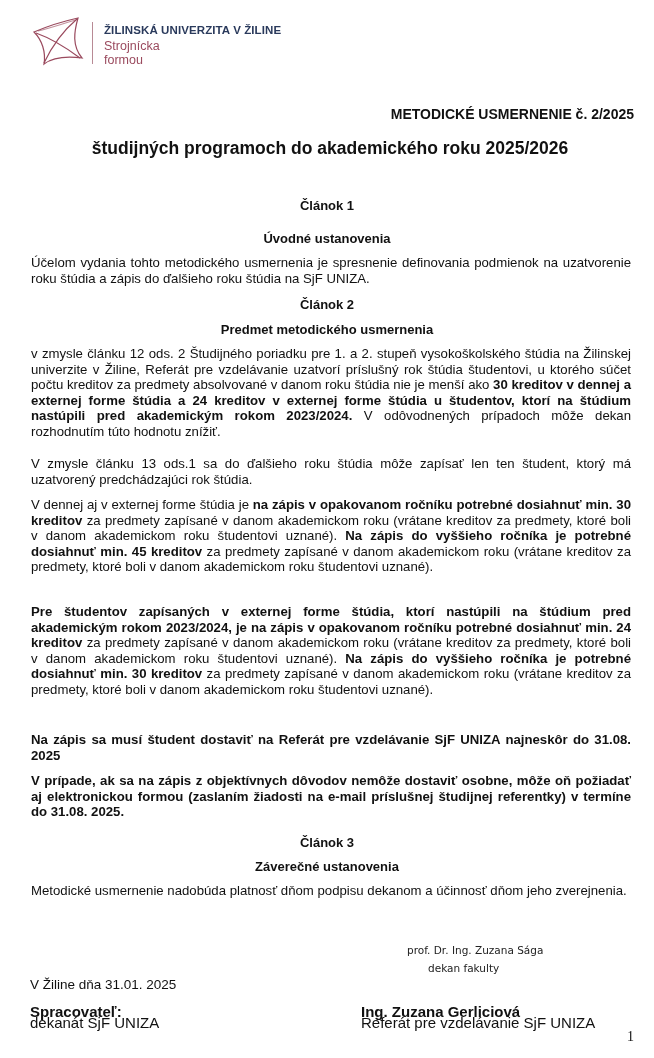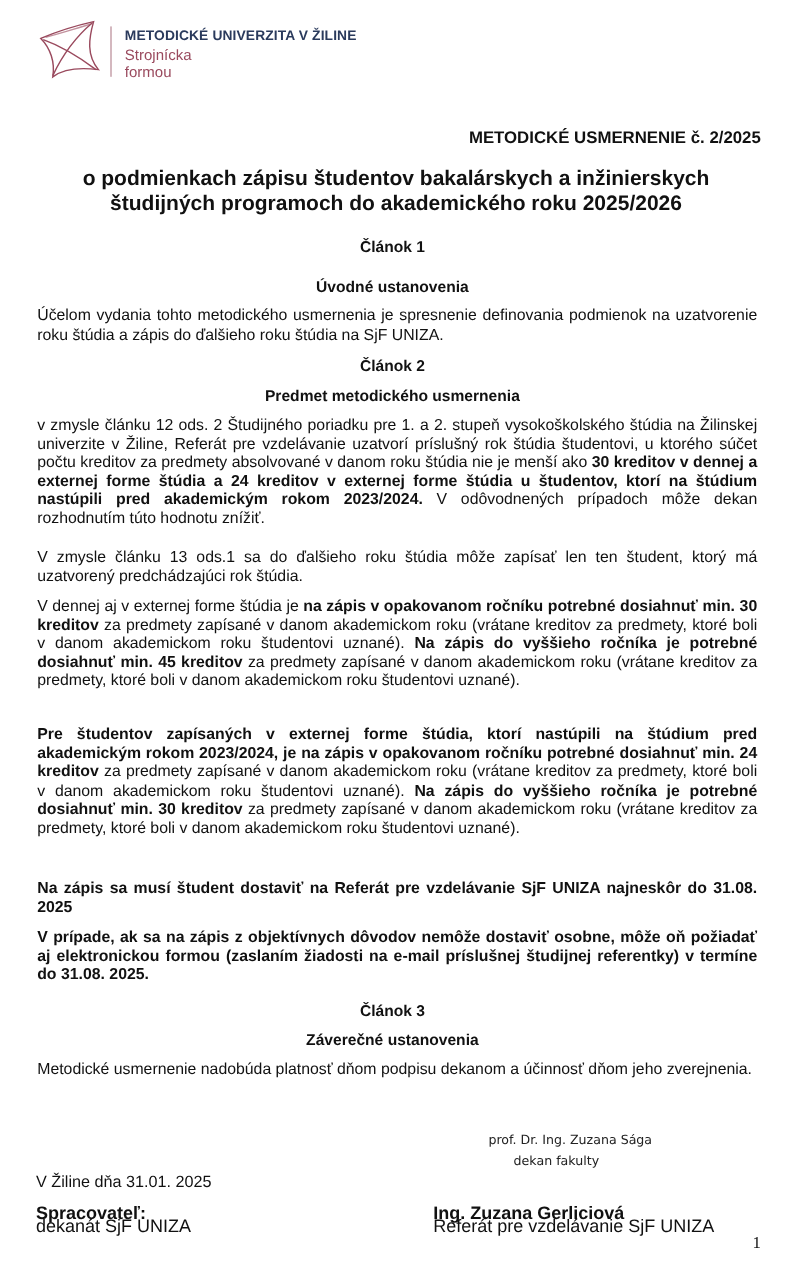--- a/index.html
+++ b/index.html
@@ -30,29 +30,28 @@
 <div class="logo">
   <svg width="56" height="50" viewBox="0 0 56 50">
     <g fill="none" stroke="#9a4a5e" stroke-width="1.2">
       <path d="M4 16 C18 10, 30 6, 48 2 C44 16, 42 30, 52 42 C36 40, 22 42, 14 48 C16 36, 12 24, 4 16 Z"></path>
       <path d="M6 17 C20 22, 34 30, 50 42"></path>
       <path d="M47 3 C34 14, 22 30, 14 47"></path>
       <path d="M8 15 C20 12, 32 8, 46 4" opacity="0.6"></path>
     </g>
   </svg>
   <div class="divider"></div>
-  <div class="uni">METODICKÉ UNIVERZITA V ŽILINE</div>
+  <div class="uni">ŽILINSKÁ UNIVERZITA V ŽILINE</div>
   <div class="fac1">Strojnícka</div>
   <div class="fac2">formou</div>
 </div>
 
 <div class="doc-number">METODICKÉ USMERNENIE č. 2/2025</div>
 
 <div class="title">
-  <div>o podmienkach zápisu študentov bakalárskych a inžinierskych</div>
   <div>študijných programoch do akademického roku 2025/2026</div>
 </div>
 
 <div class="center-b" style="top:198px;">Článok 1</div>
 <div class="center-b" style="top:231px;">Úvodné ustanovenia</div>
 <div class="para" style="top:255px;">Účelom vydania tohto metodického usmernenia je spresnenie definovania podmienok na uzatvorenie roku štúdia a zápis do ďalšieho roku štúdia na SjF UNIZA.</div>
 
 <div class="center-b" style="top:297px;">Článok 2</div>
 <div class="center-b" style="top:322px;">Predmet metodického usmernenia</div>
 

